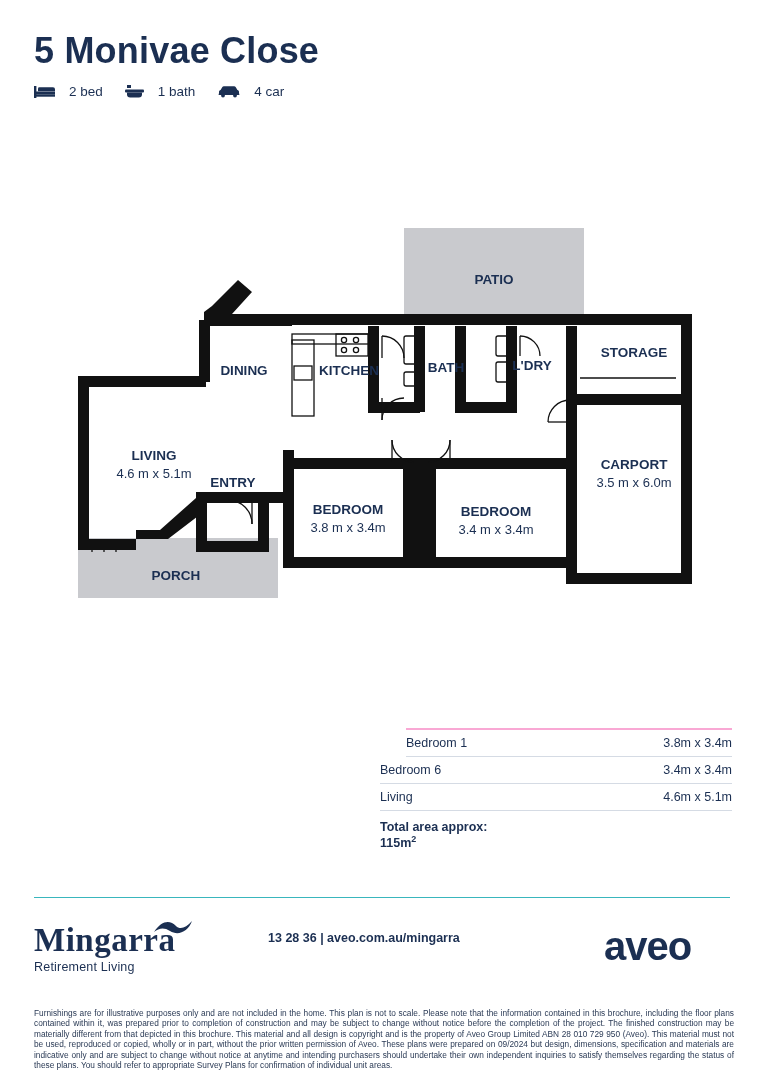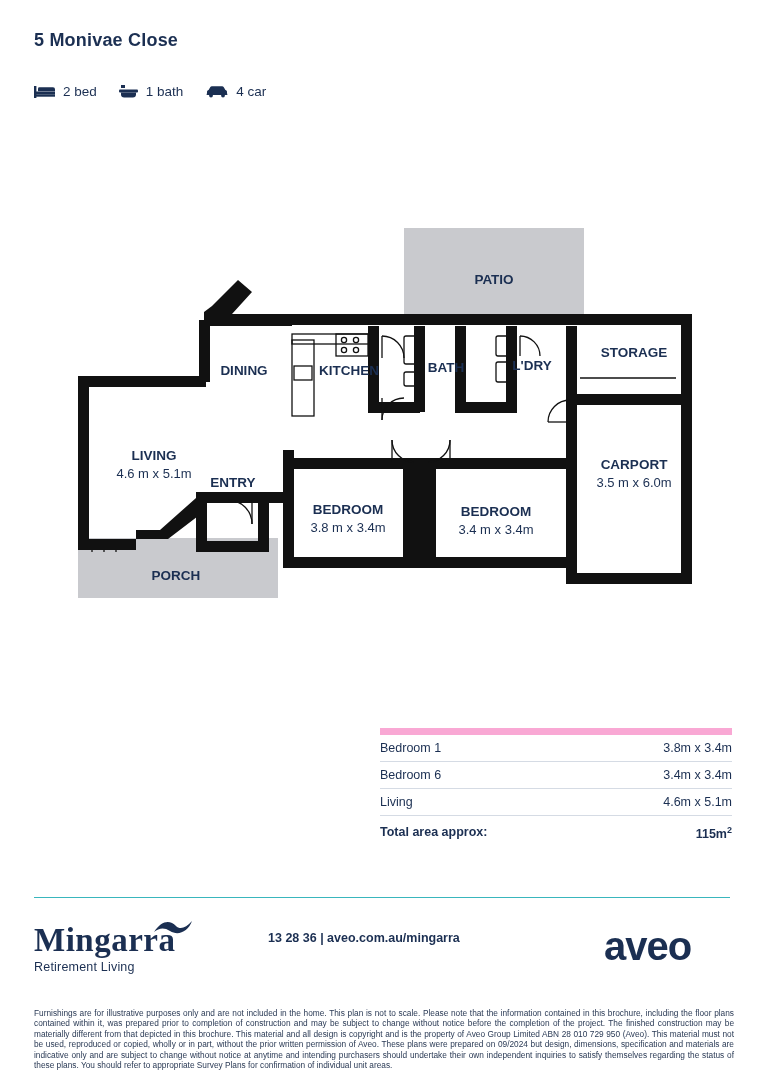--- a/index.html
+++ b/index.html
@@ -9,51 +9,51 @@
     background: #ffffff;
     font-family: "Liberation Sans", sans-serif;
     color: #1d2b4b;
     overflow: hidden;
   }
   .page { position: relative; width: 764px; height: 1080px; }
 
   
   .title {
     position: absolute; left: 34px; top: 30px;
-    font-size: 18px; font-weight: bold; letter-spacing: 0.2px;
+    font-size: 36px; font-weight: bold; letter-spacing: 0.2px;
     color: #1b2f52;
   }
   .specs {
     position: absolute; left: 34px; top: 84px;
     display: flex; align-items: center; gap: 22px;
     font-size: 13.5px; color: #1b2f52;
   }
-  .spec { display: flex; align-items: flex-end; gap: 7px; }
+  .spec { display: flex; align-items: flex-end; gap: 13px; }
   .spec .lbl { font-size: 13.5px; }
   .ic { display: inline-block; line-height: 0; }
 
   
   .plan { position: absolute; left: 0; top: 140px; width: 636px; height: 540px; }
   .plan svg { display: block; }
 
   
   .schedule {
     position: absolute; left: 380px; top: 728px; width: 352px;
     font-size: 12.5px; color: #1b2f52;
   }
   .sch-row {
     display: flex; justify-content: space-between;
     padding: 6px 0 6px 0;
     border-bottom: 1px solid #d5dbe4;
   }
-  .sch-row:first-child { border-top: 7px solid #f9a8d4; }
+  .sch-row:first-child { border-top: 2px solid #f9a8d4; margin-left: 26px; }
   .sch-total {
     display: flex; justify-content: space-between;
     padding: 9px 0 4px 0;
-    font-weight: bold; font-size: 12.5px;
+    font-weight: bold; font-size: 12.5px; flex-direction: column;
   }
   .sup { font-size: 9px; vertical-align: super; }
 
   
   .divider {
     position: absolute; left: 34px; top: 897px; width: 696px;
     height: 1px; background: #39b6bd;
   }
   .footer { position: absolute; left: 0; top: 908px; width: 764px; height: 100px; }
   .brand {

